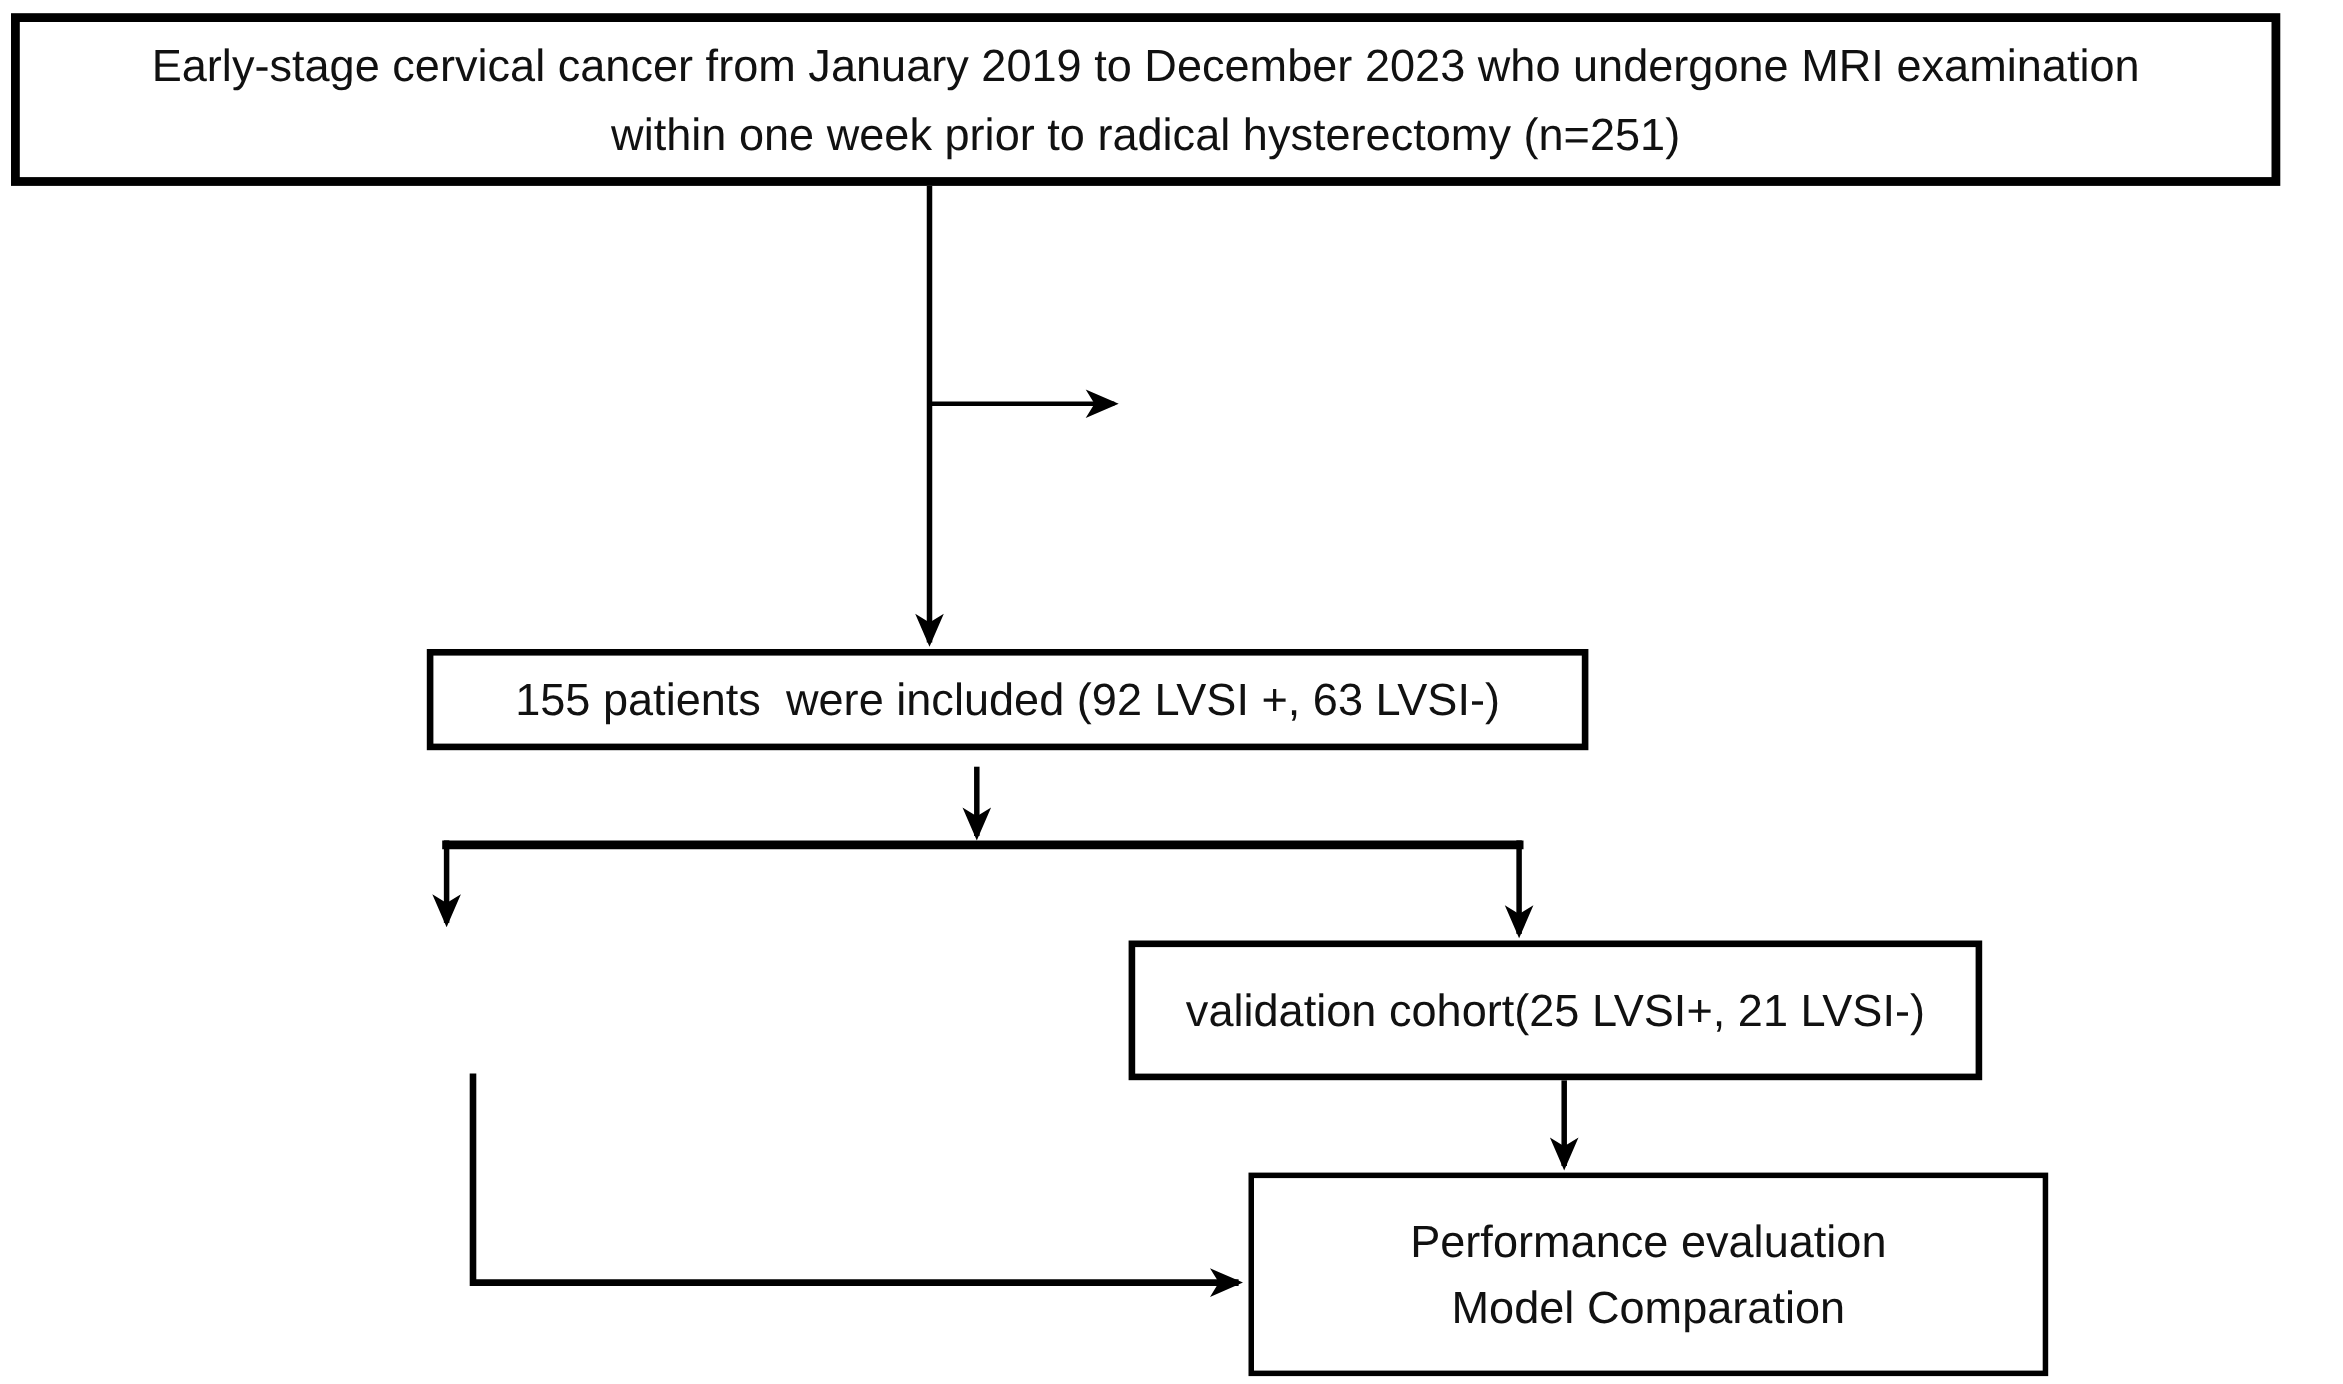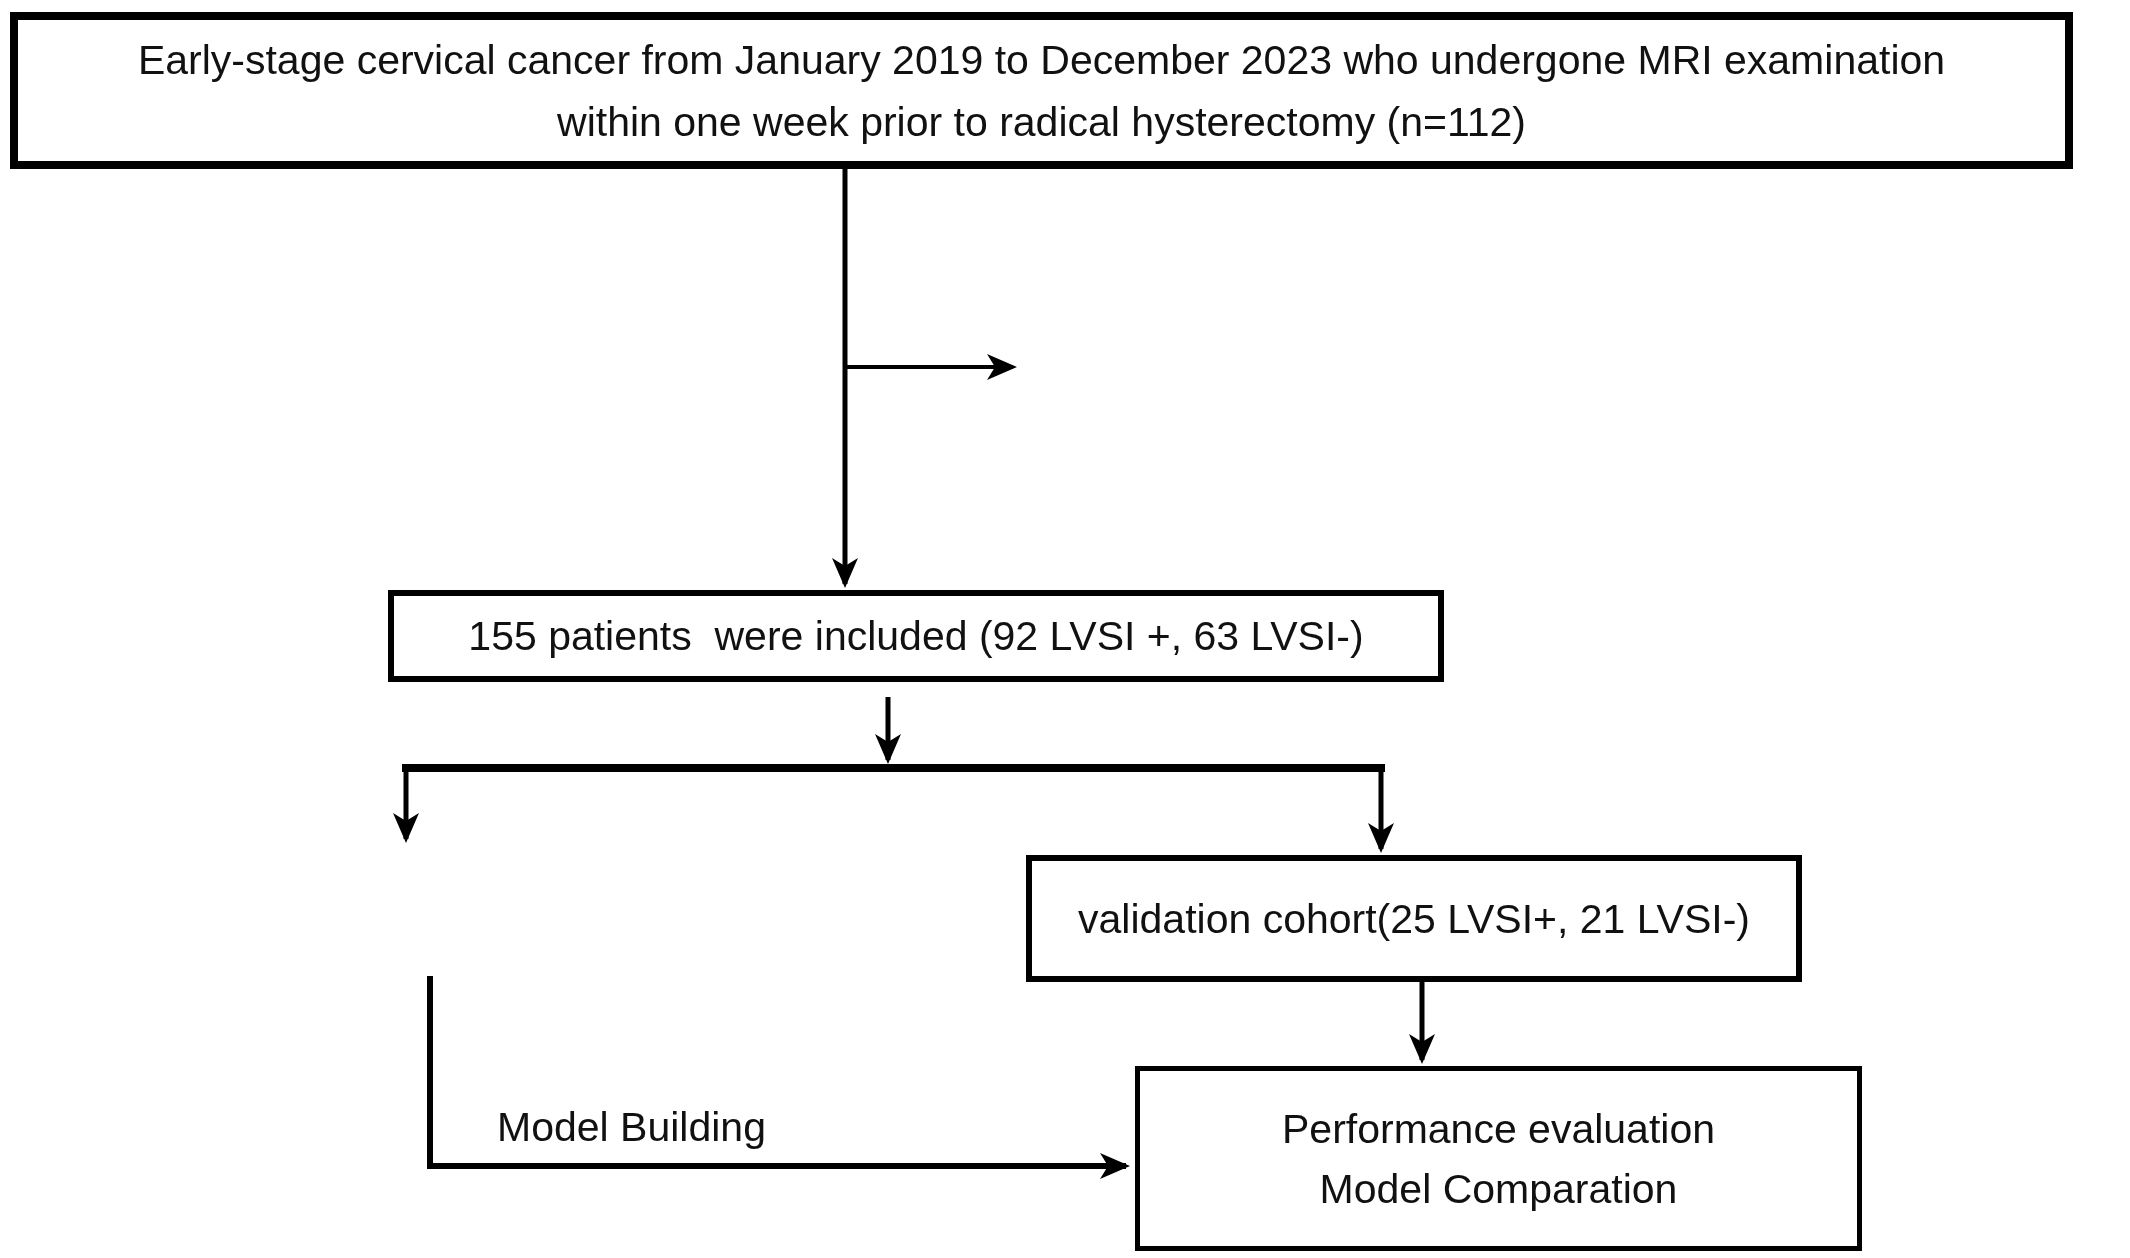--- a/index.html
+++ b/index.html
@@ -108,29 +108,28 @@
 
     <line x1="1381" y1="764" x2="1381" y2="849" stroke="#000" stroke-width="5" marker-end="url(#arrow)"></line>
 
     <line x1="1422" y1="982" x2="1422" y2="1060" stroke="#000" stroke-width="5" marker-end="url(#arrow)"></line>
 
     <polyline points="430,976 430,1166 1126,1166" fill="none" stroke="#000" stroke-width="6" marker-end="url(#arrow)"></polyline>
   </svg>
 
   <div class="node node--top">
     <div>Early-stage cervical cancer from January 2019 to December 2023 who undergone MRI examination</div>
-    <div>within one week prior to radical hysterectomy (n=112)</div>
+    <div>within one week prior to radical hysterectomy (n=251)</div>
   </div>
 
 
   <div class="node node--included">155 patients  were included (92 LVSI +, 63 LVSI-)</div>
 
 
   <div class="node node--validation">validation cohort(25 LVSI+, 21 LVSI-)</div>
 
   <div class="node node--model">
     <div>Performance evaluation</div>
     <div>Model Comparation</div>
   </div>
 
-  <div class="edge-label">Model Building</div>
 
 </div>
 
 </body></html>

